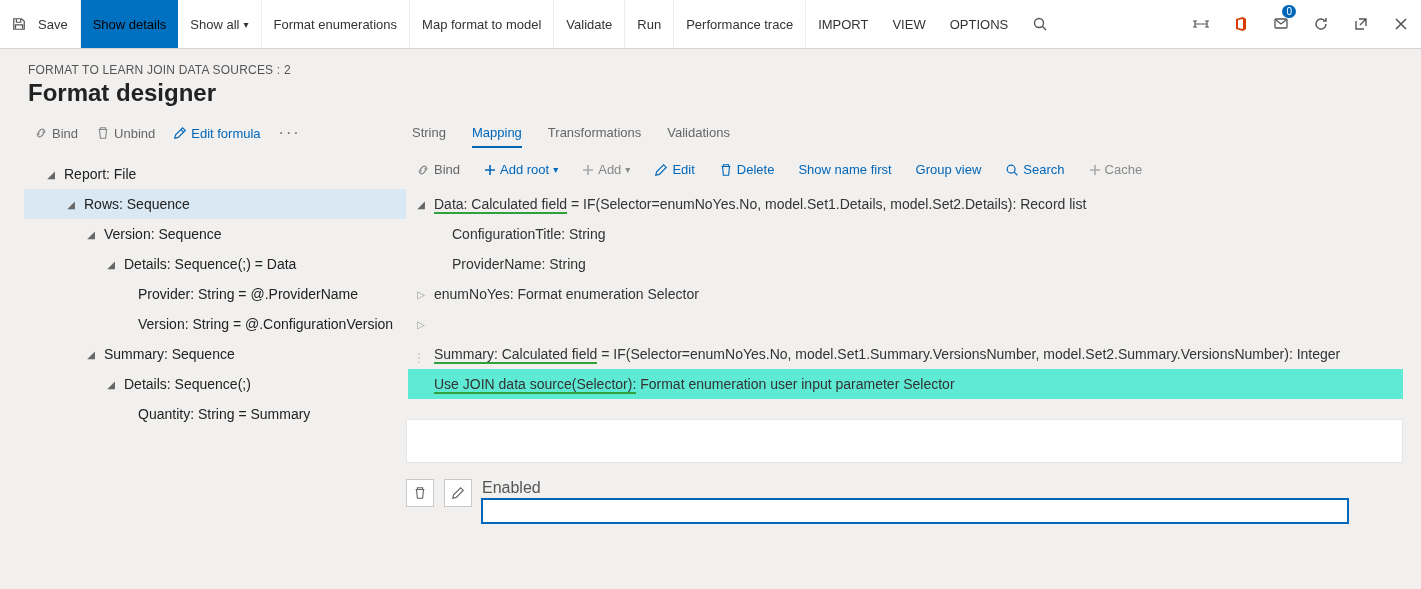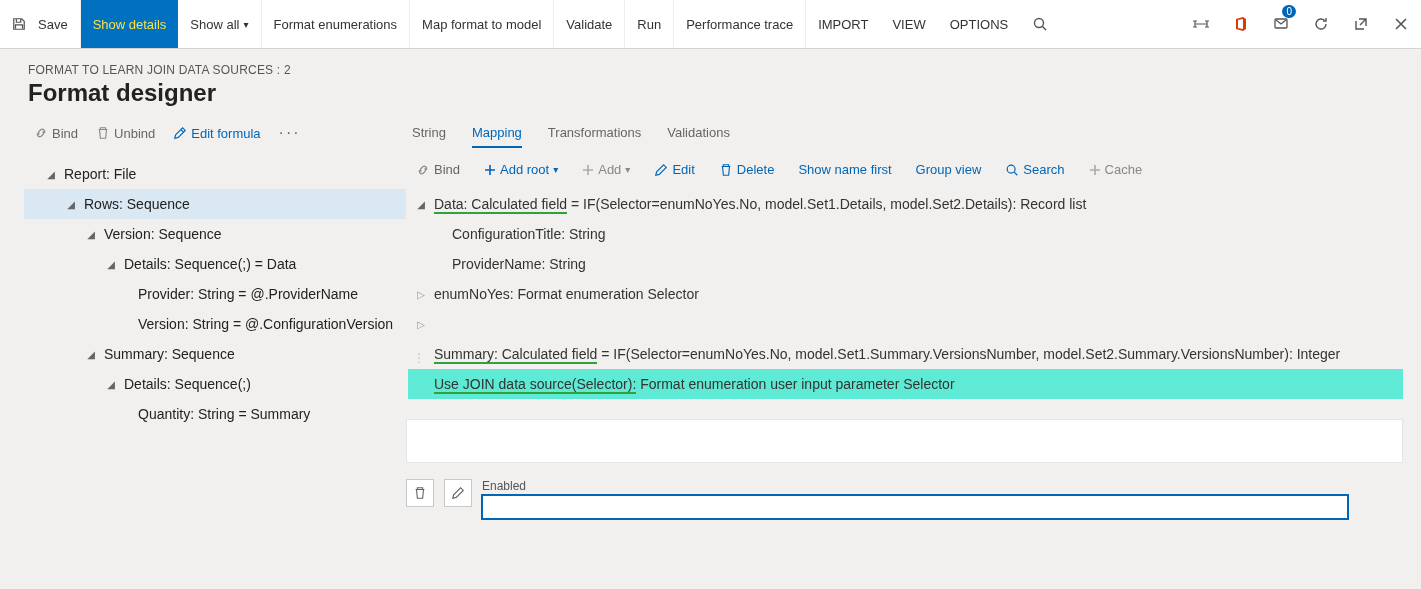--- a/index.html
+++ b/index.html
@@ -28,21 +28,21 @@
     padding: 0 12px;
     font-size: 13px;
     color: #333;
     cursor: pointer;
     border-right: 1px solid #eee;
     white-space: nowrap;
   }
   .topbar .tb-btn.no-sep { border-right: none; }
   .topbar .tb-btn.active {
     background: #0070c0;
-    color: #fde047;
+    color: #000000;
   }
   .topbar .tb-btn svg, .topbar .tb-btn .ico { margin-right: 6px; }
   .topbar .spacer { flex: 1; }
   .topbar .icon-btn {
     display: flex; align-items: center; justify-content: center;
     width: 40px; cursor: pointer; position: relative;
   }
   .badge {
     position: absolute; top: 5px; right: 5px;
     background: #0066b8; color: #fff;
@@ -126,21 +126,21 @@
   }
 
   
   .form-footer { display: flex; align-items: flex-start; gap: 10px; margin-top: 16px; }
   .sq-btn {
     width: 28px; height: 28px; border: 1px solid #c9c9c9; background: #fff;
     display: inline-flex; align-items: center; justify-content: center;
     cursor: pointer;
   }
   .field-wrap { flex: 1; }
-  .field-label { font-size: 12px; color: #555; margin-bottom: 2px; }
+  .field-label { font-size: 16px; color: #555; margin-bottom: 2px; }
   .field-input {
     width: 866px; max-width: 100%; height: 24px;
     border: 1px solid #0066b8; outline: 1px solid #0066b8;
     padding: 2px 6px; font-size: 13px;
   }
 
   svg { display: block; }
 </style>
 </head>
 <body>

